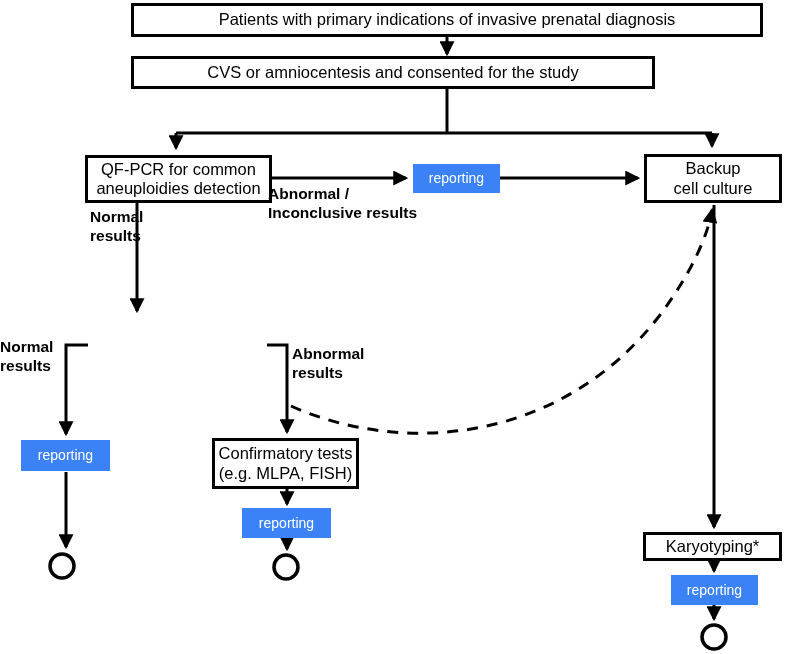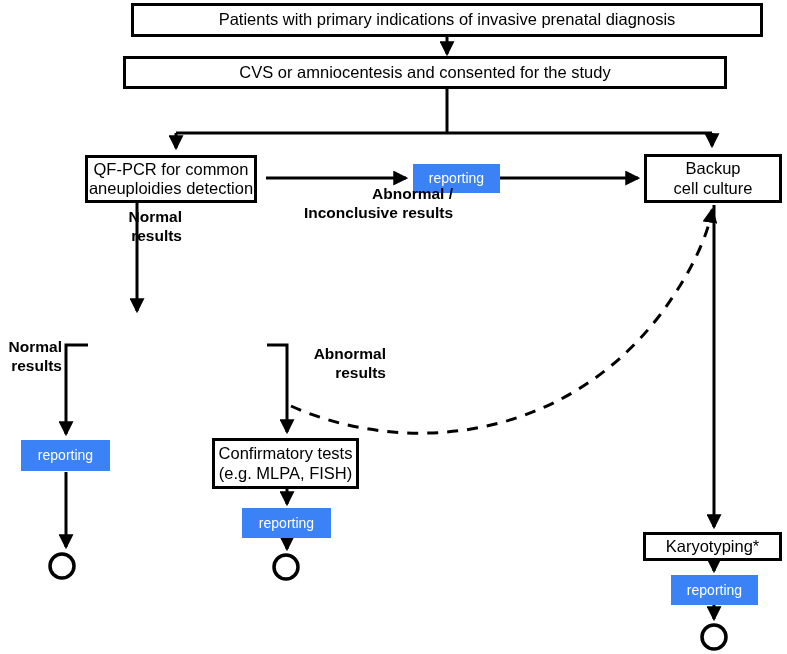--- a/index.html
+++ b/index.html
@@ -43,21 +43,21 @@
     background: #3b82f6;
     color: #ffffff;
     font-size: 14px;
   }
   .label {
     position: absolute;
     font-weight: bold;
     font-size: 15.5px;
     color: #000000;
     line-height: 1.22;
-    text-align: right;
+    text-align: left;
     white-space: pre-line;
   }
 </style>
 </head>
 <body>
 
 <div id="canvas">
 
   <svg class="layer" viewBox="0 0 787 654">
     <defs>
@@ -107,25 +107,25 @@
       <circle cx="62" cy="566" r="12"></circle>
       <circle cx="286" cy="567" r="12"></circle>
       <circle cx="714" cy="637" r="12"></circle>
     </g>
   </svg>
 
   <div class="node plain" style="left:131px; top:3px; width:632px; height:34px;">
     <span>Patients with primary indications of invasive prenatal diagnosis</span>
   </div>
 
-  <div class="node plain" style="left:123px; top:56px; width:604px; height:33px;">
+  <div class="node plain" style="left:131px; top:56px; width:524px; height:33px;">
     <span>CVS or amniocentesis and consented for the study</span>
   </div>
 
-  <div class="node plain" style="left:85px; top:155px; width:172px; height:48px; white-space:pre-line;">
+  <div class="node plain" style="left:85px; top:155px; width:187px; height:48px; white-space:pre-line;">
     <span style="white-space:pre-line;">QF-PCR for common
 aneuploidies detection</span>
   </div>
 
   <div class="node report" style="left:413px; top:164px; width:87px; height:29px;">
     <span>reporting</span>
   </div>
 
   <div class="node plain" style="left:644px; top:154px; width:138px; height:49px; white-space:pre-line;">
     <span style="white-space:pre-line;">Backup

